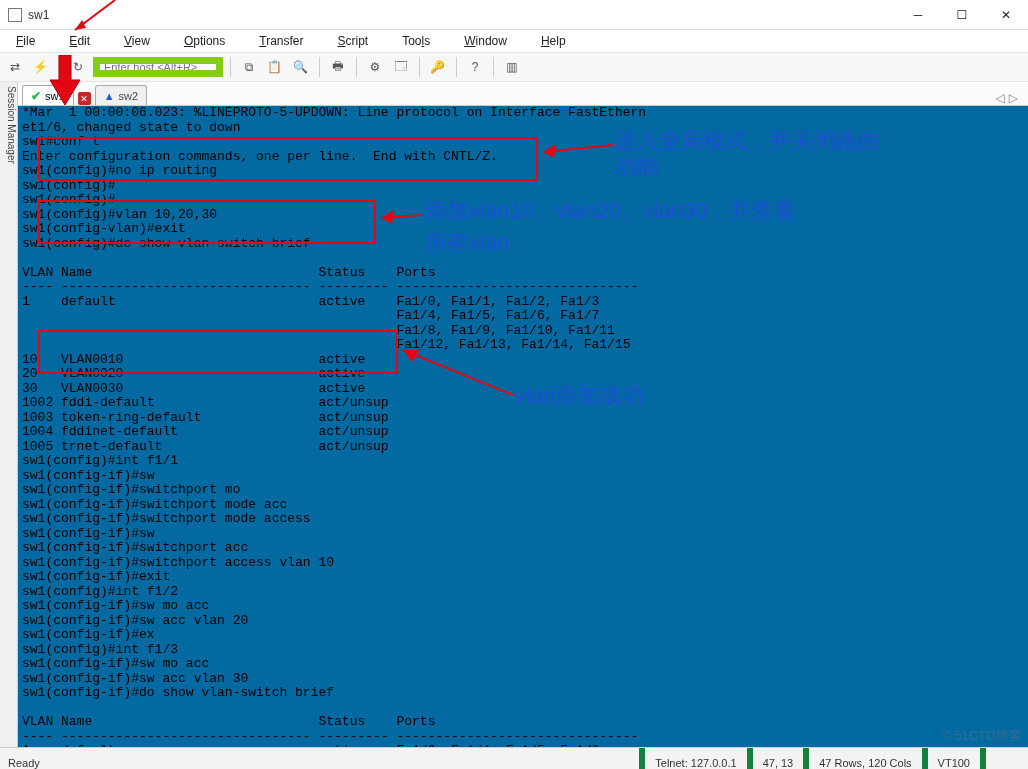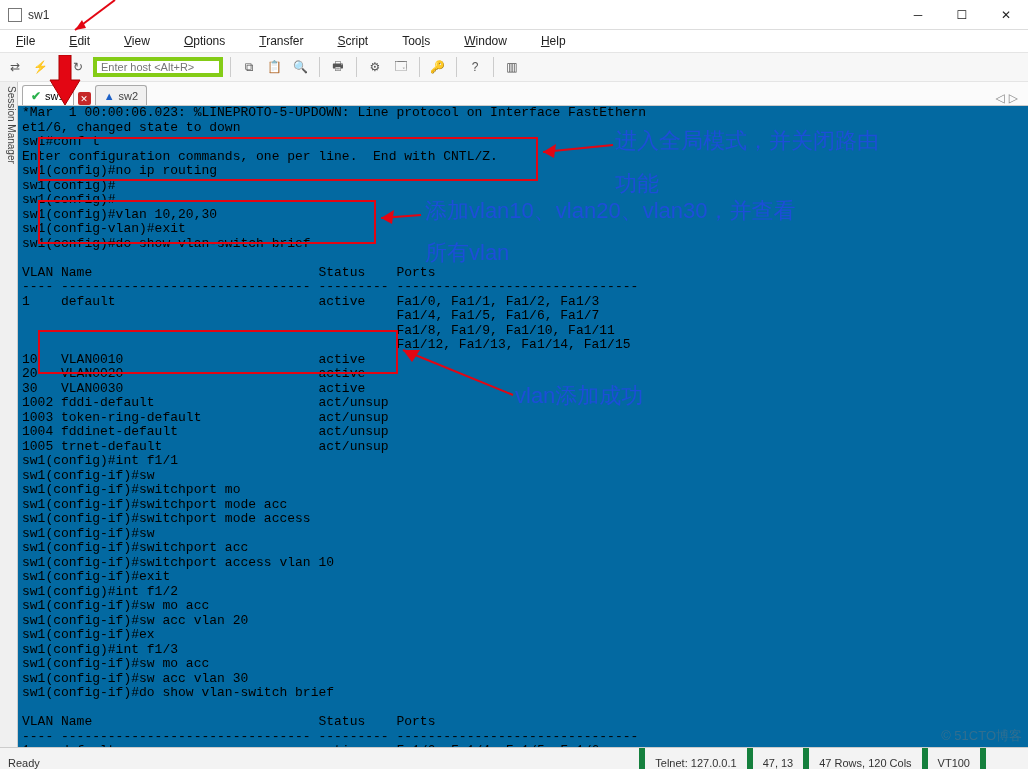--- a/index.html
+++ b/index.html
@@ -45,21 +45,21 @@
     align-items: center;
     gap: 4px;
     padding: 0 4px;
     background: #f7f7f7;
     border-top: 1px solid #e5e5e5;
     border-bottom: 1px solid #e5e5e5;
   }
   .tool-sep { width: 1px; height: 20px; background: #ccc; margin: 0 3px; }
   .tool-btn { width: 22px; height: 22px; display: flex; align-items: center; justify-content: center; color: #555; font-size: 12px; }
   .tool-input {
-    width: 130px; height: 20px; border: 4px solid #84cc16; font-size: 11px;
+    width: 130px; height: 20px; border: 7px solid #84cc16; font-size: 11px;
     padding: 0 4px; color: #999;
   }
 
   .main-area {
     display: flex;
     height: calc(769px - 30px - 22px - 30px - 22px);
     position: relative;
   }
   .side-panel {
     width: 18px;
@@ -311,29 +311,29 @@
   <line x1="45" y1="0" x2="5" y2="30"></line>
   <polygon points="5,30 12,20 16,28"></polygon>
 </svg>
 
 <div class="anno-box" style="left:38px; top:137px; width:500px; height:44px;"></div>
 <svg class="arrow" style="left:538px; top:130px; width:80px; height:30px;">
   <line x1="75" y1="15" x2="5" y2="22"></line>
   <polygon points="5,22 18,14 16,28"></polygon>
 </svg>
 <div class="anno-text" style="left:615px; top:125px;">进入全局模式，并关闭路由</div>
-<div class="anno-text" style="left:615px; top:168px;">功能</div>
+<div class="anno-text" style="left:615px; top:151px;">功能</div>
 
 <div class="anno-box" style="left:38px; top:200px; width:338px; height:44px;"></div>
 <svg class="arrow" style="left:376px; top:200px; width:50px; height:30px;">
   <line x1="45" y1="15" x2="5" y2="18"></line>
   <polygon points="5,18 18,10 16,24"></polygon>
 </svg>
 <div class="anno-text" style="left:425px; top:195px;">添加vlan10、vlan20、vlan30，并查看</div>
-<div class="anno-text" style="left:425px; top:237px;">所有vlan</div>
+<div class="anno-text" style="left:425px; top:227px;">所有vlan</div>
 
 <div class="anno-box" style="left:38px; top:330px; width:360px; height:44px;"></div>
 <svg class="arrow" style="left:398px; top:340px; width:120px; height:60px;">
   <line x1="115" y1="55" x2="5" y2="10"></line>
   <polygon points="5,10 22,10 14,22"></polygon>
 </svg>
 <div class="anno-text" style="left:515px; top:380px;">vlan添加成功</div>
 
 <div class="watermark">© 51CTO博客</div>
 

